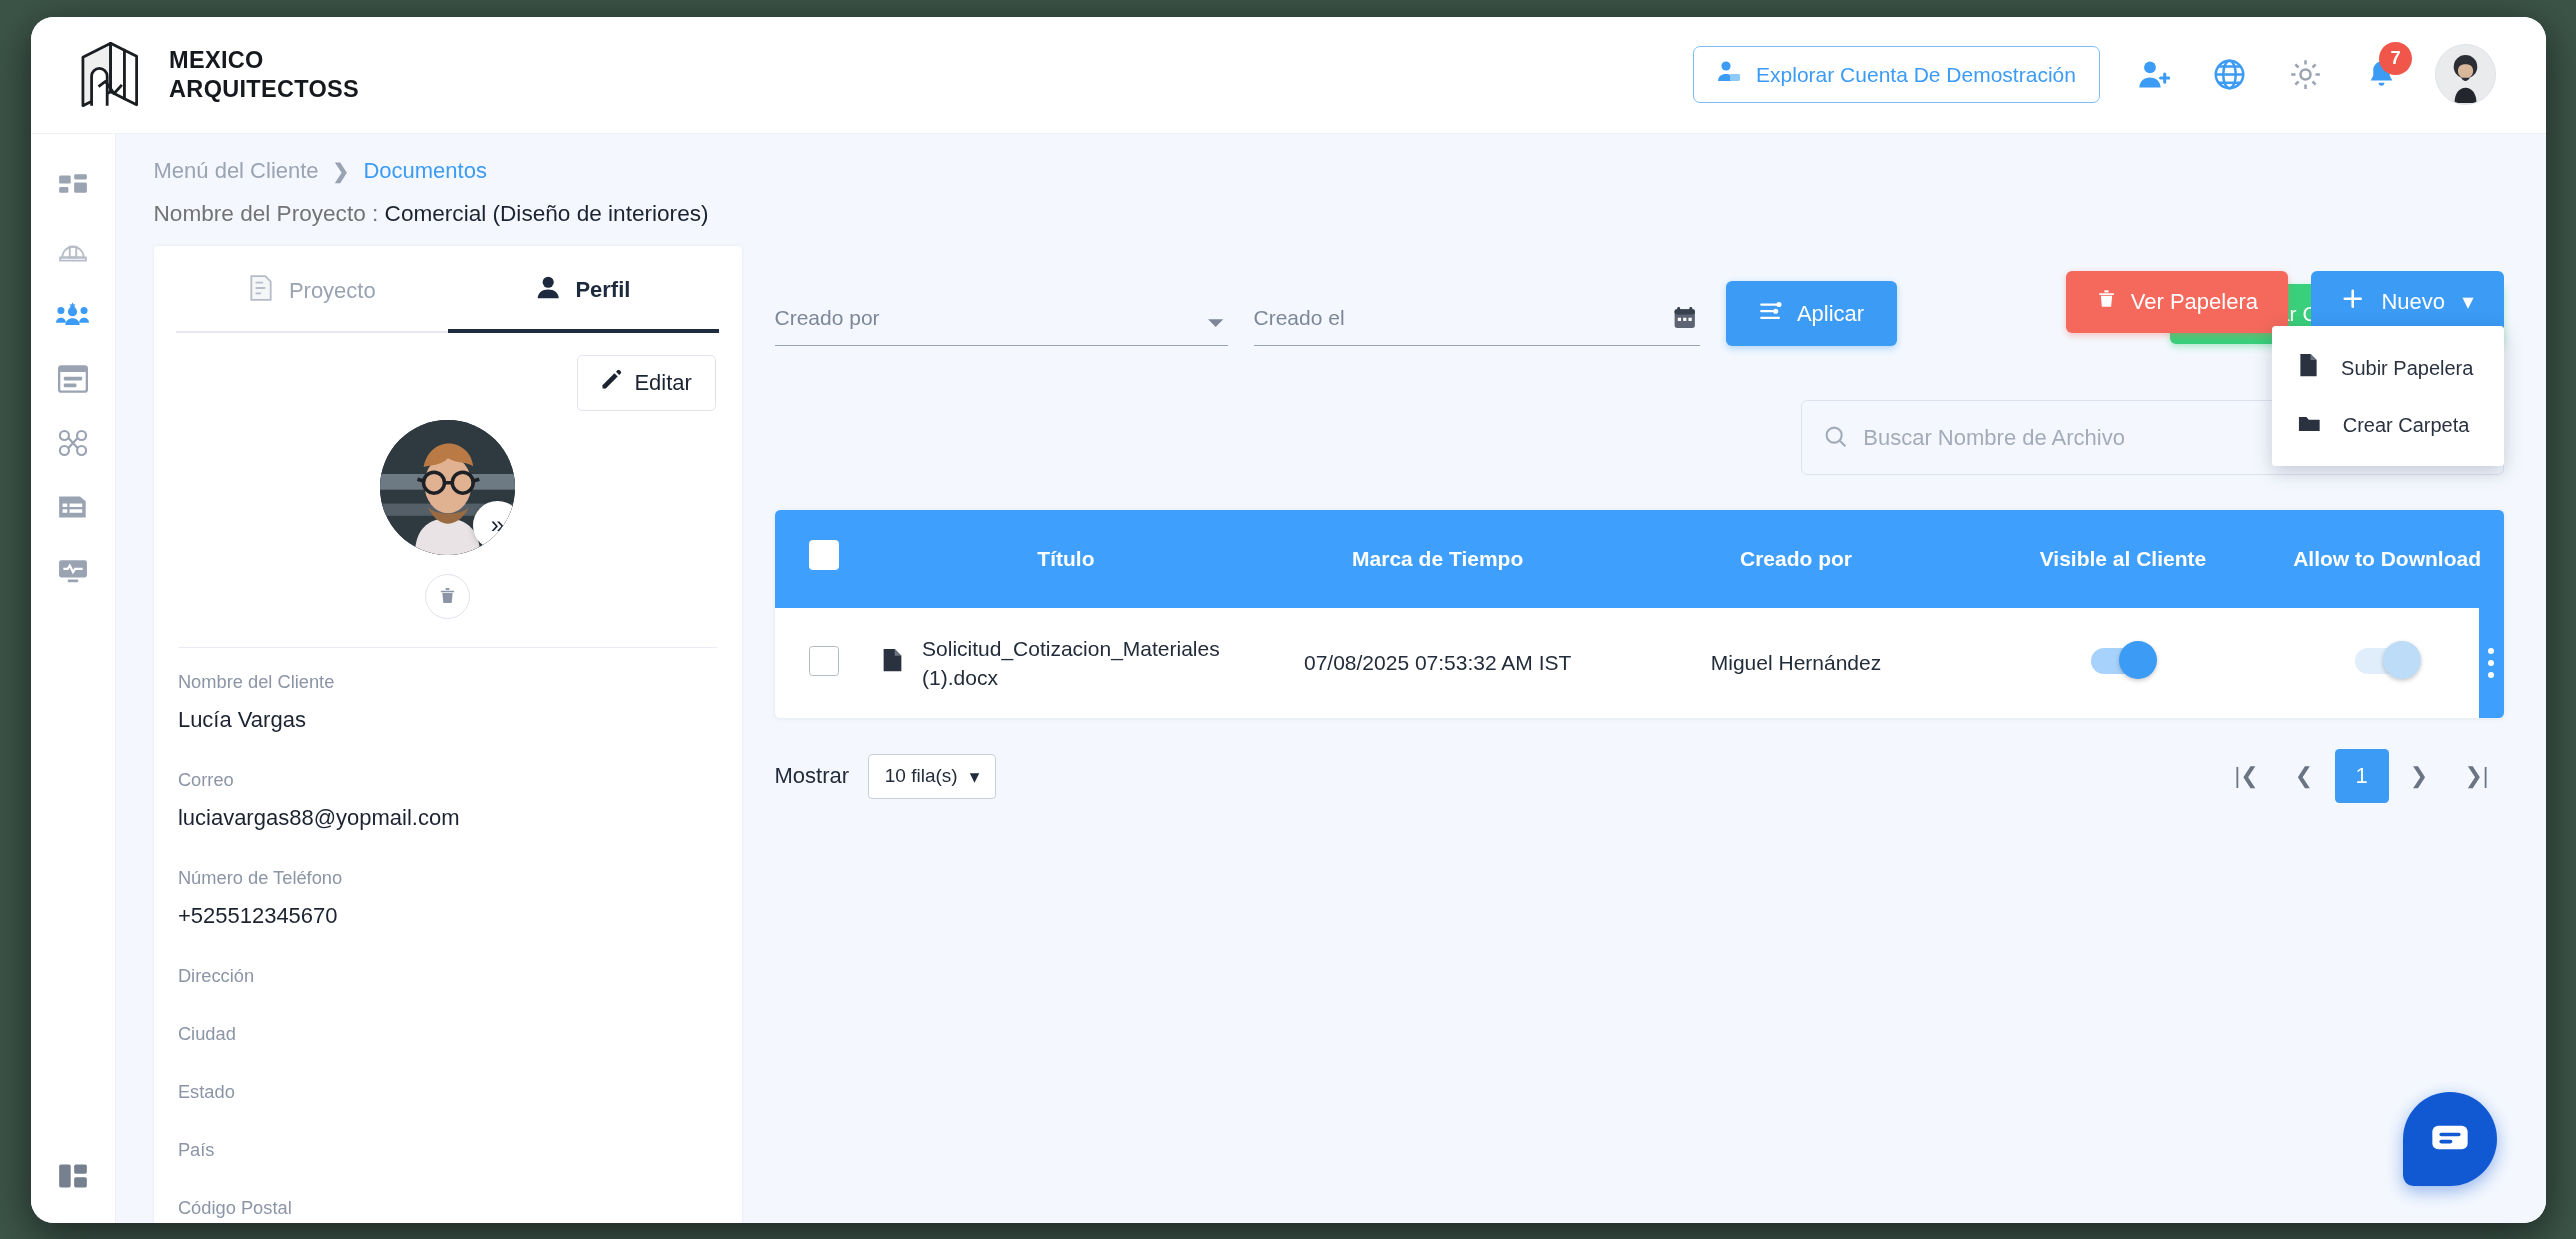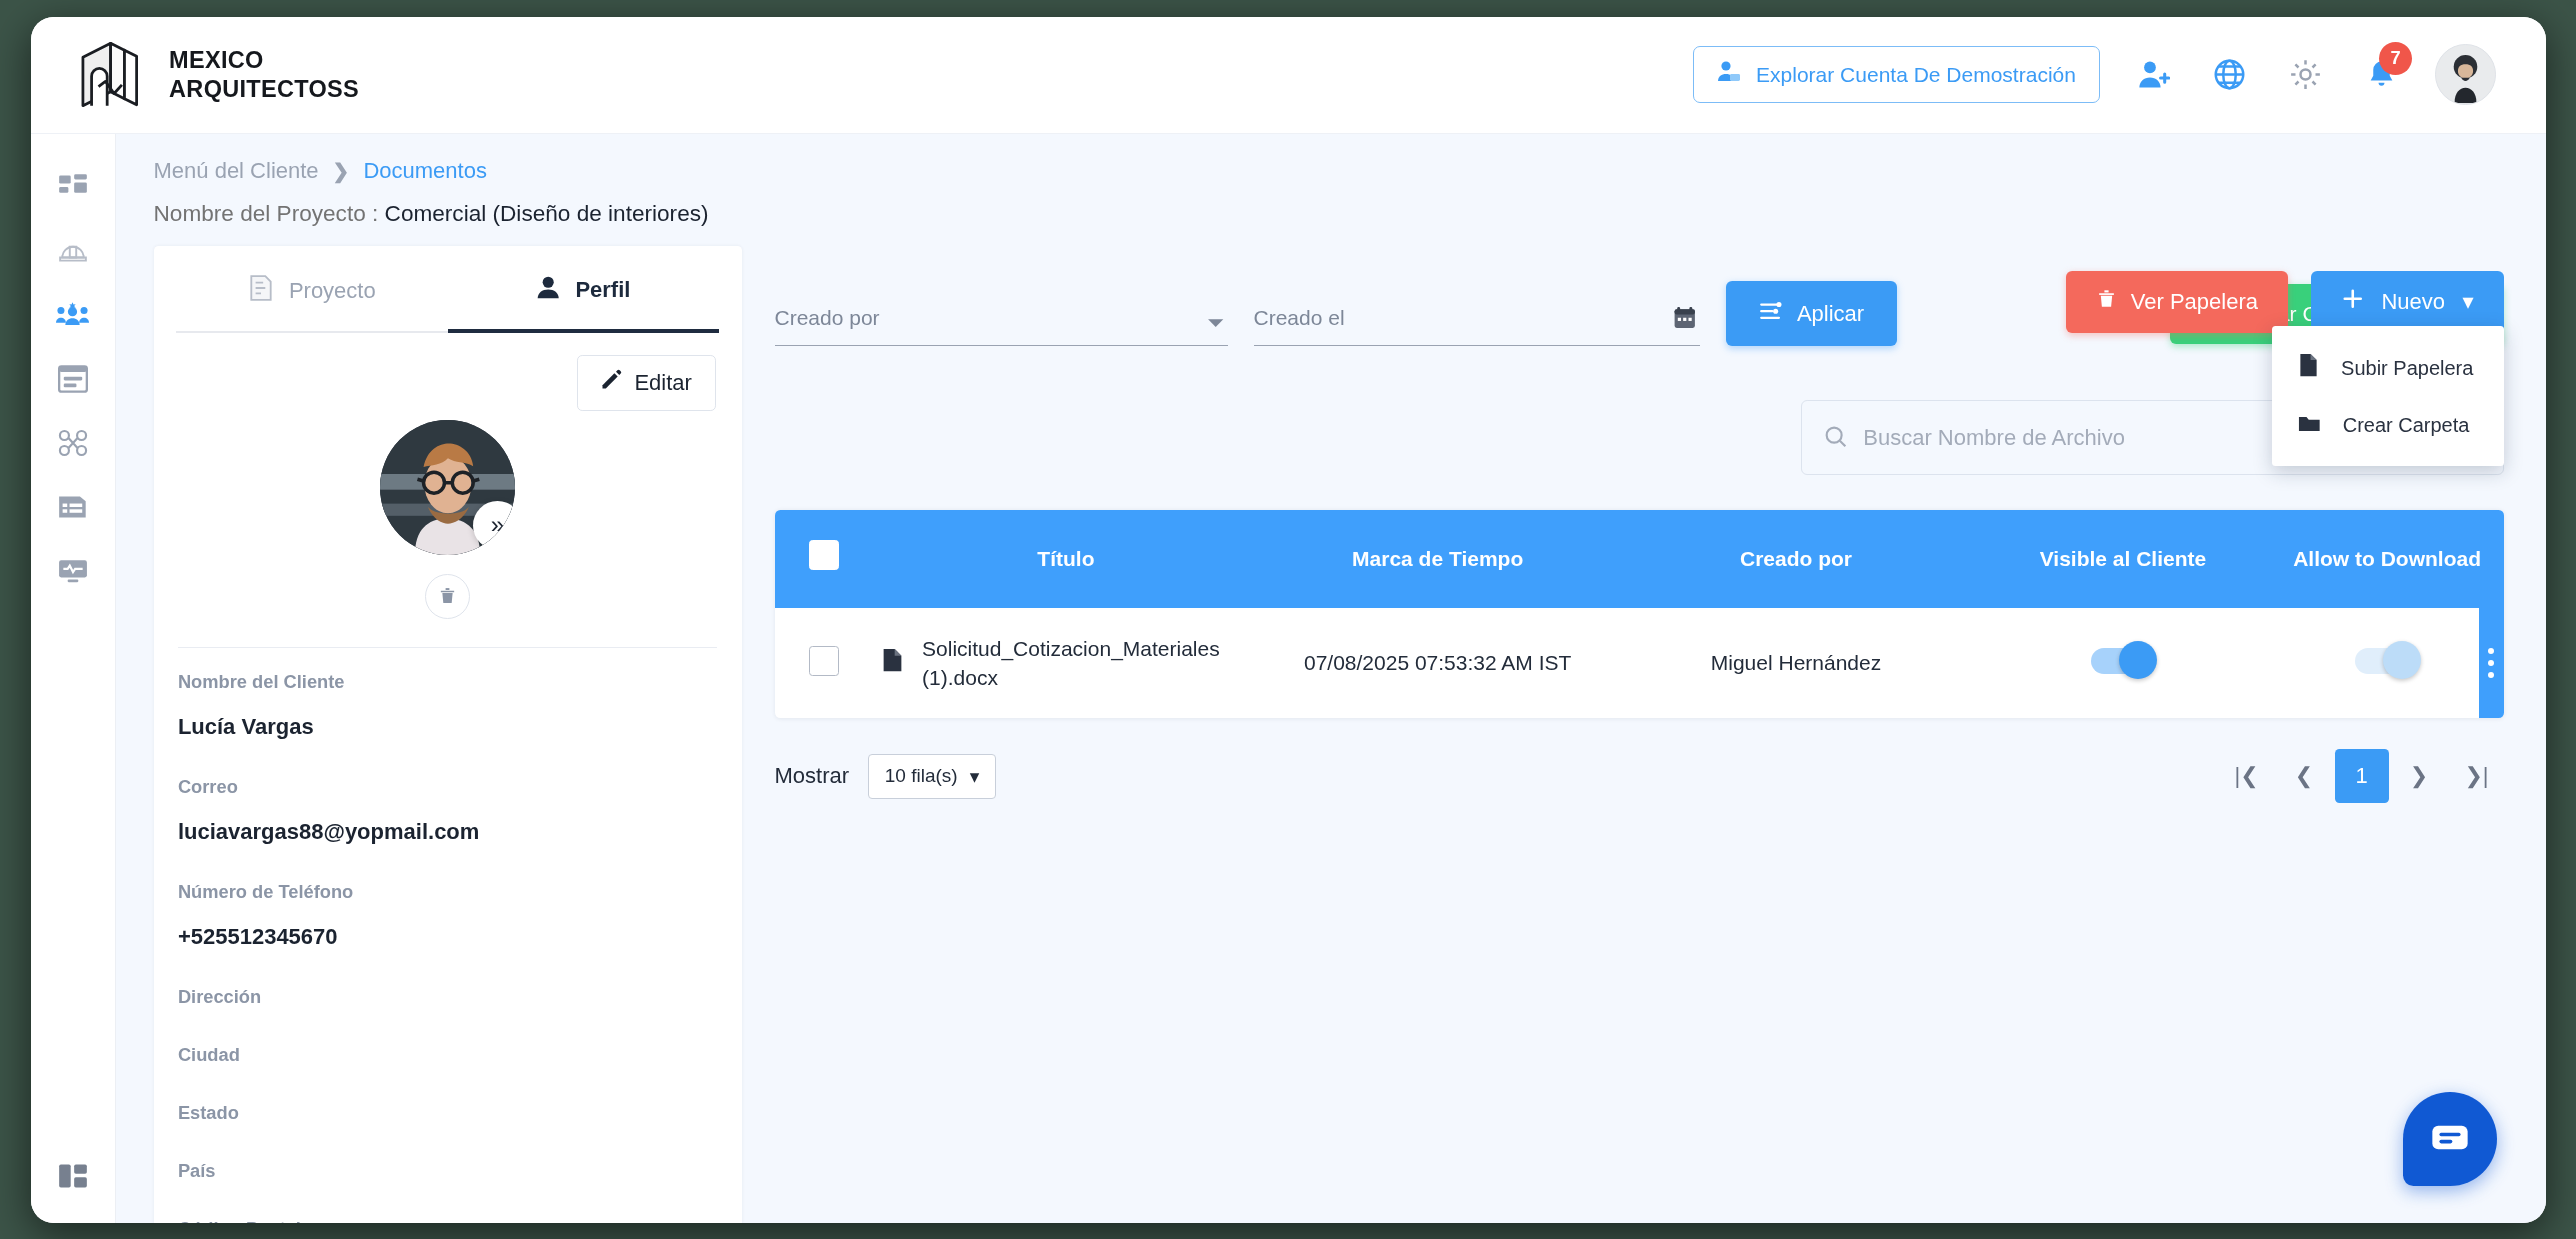--- a/index.html
+++ b/index.html
@@ -128,24 +128,24 @@
     box-shadow: 0 1.7px 6.1px rgba(0,0,0,.18); font-size: 24.4px; color: #1b2330;
     cursor: pointer;
   }
   .trash-circle {
     margin-top: 19px; width: 45px; height: 45px; border-radius: 50%;
     border: 0.9px solid #dfe4ec; display: flex; align-items: center; justify-content: center;
     cursor: pointer; background: #fff;
   }
   .divider { height: 0.9px; background: #e9ecf2; margin: 28px 24.4px 0 24.4px; }
 
-  .field-list { padding: 22.6px 24.4px 0 24.4px; font-weight: bold; }
+  .field-list { padding: 22.6px 24.4px 0 24.4px; }
   .f-label { font-size: 18.3px; color: #8b95a6; margin-top: 36px; }
   .f-label:first-child { margin-top: 0; }
-  .f-value { font-size: 22px; color: #1b2330; margin-top: 21px; }
+  .f-value { font-size: 22px; color: #1b2330; margin-top: 14px; }
 
   
   .docs-pane { flex: 1; min-width: 0; padding: 0 42px 0 33px; position: relative; }
 
   .docs-actions { display: flex; justify-content: flex-end; gap: 22.6px; padding-top: 24.4px; position: relative; }
   .btn-trash {
     background: #f4695c; color: #fff; border: none; border-radius: 6.1px;
     font-size: 22px; padding: 16.5px 30px; display: flex; align-items: center; gap: 14px;
     cursor: pointer; box-shadow: 0 2.6px 7.8px rgba(244,105,92,.35);
   }

